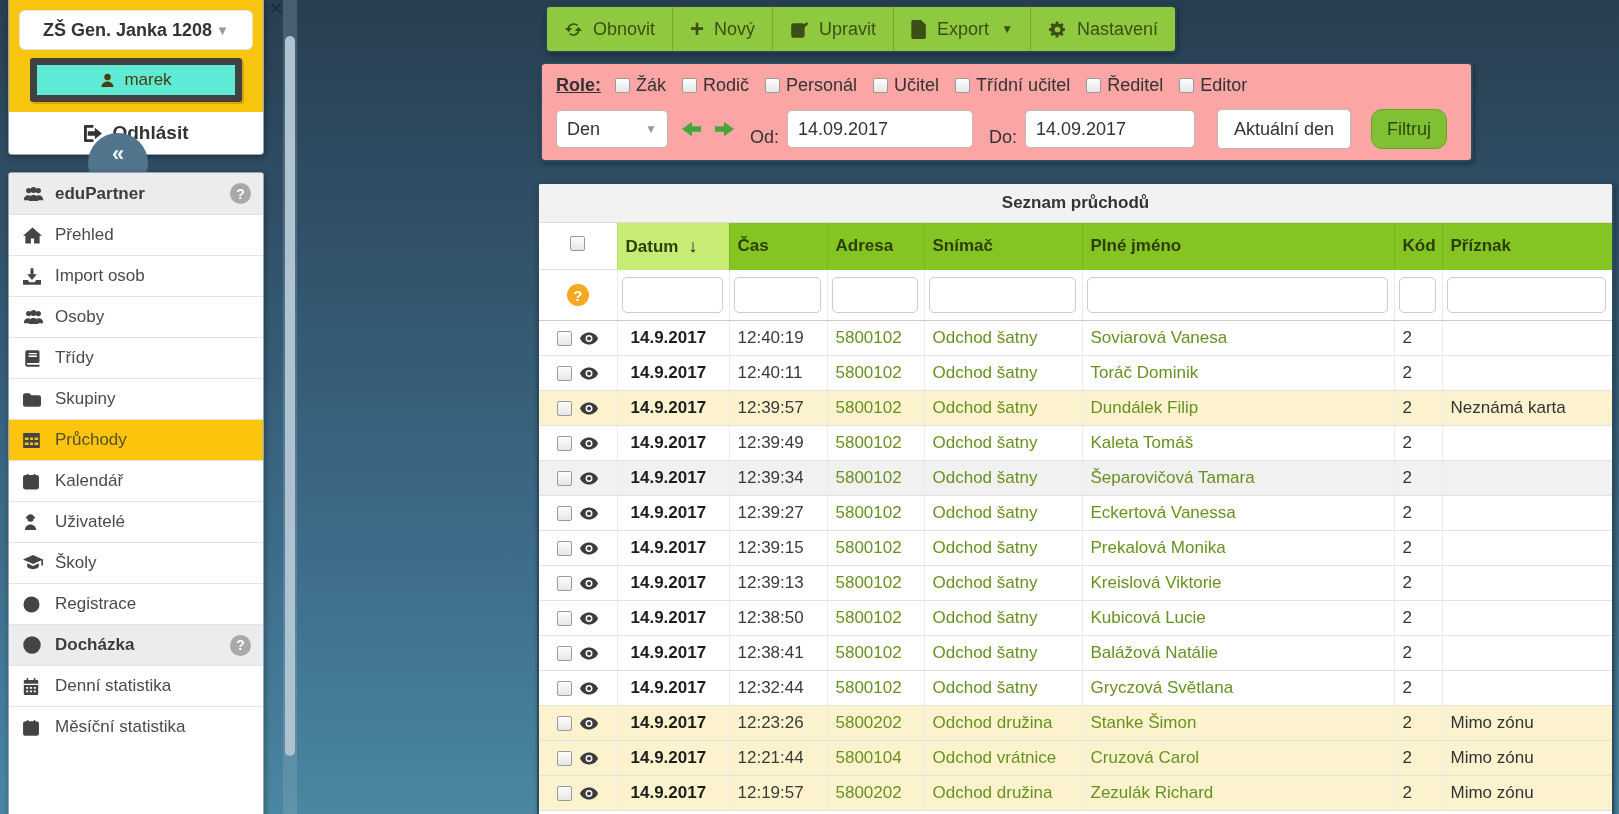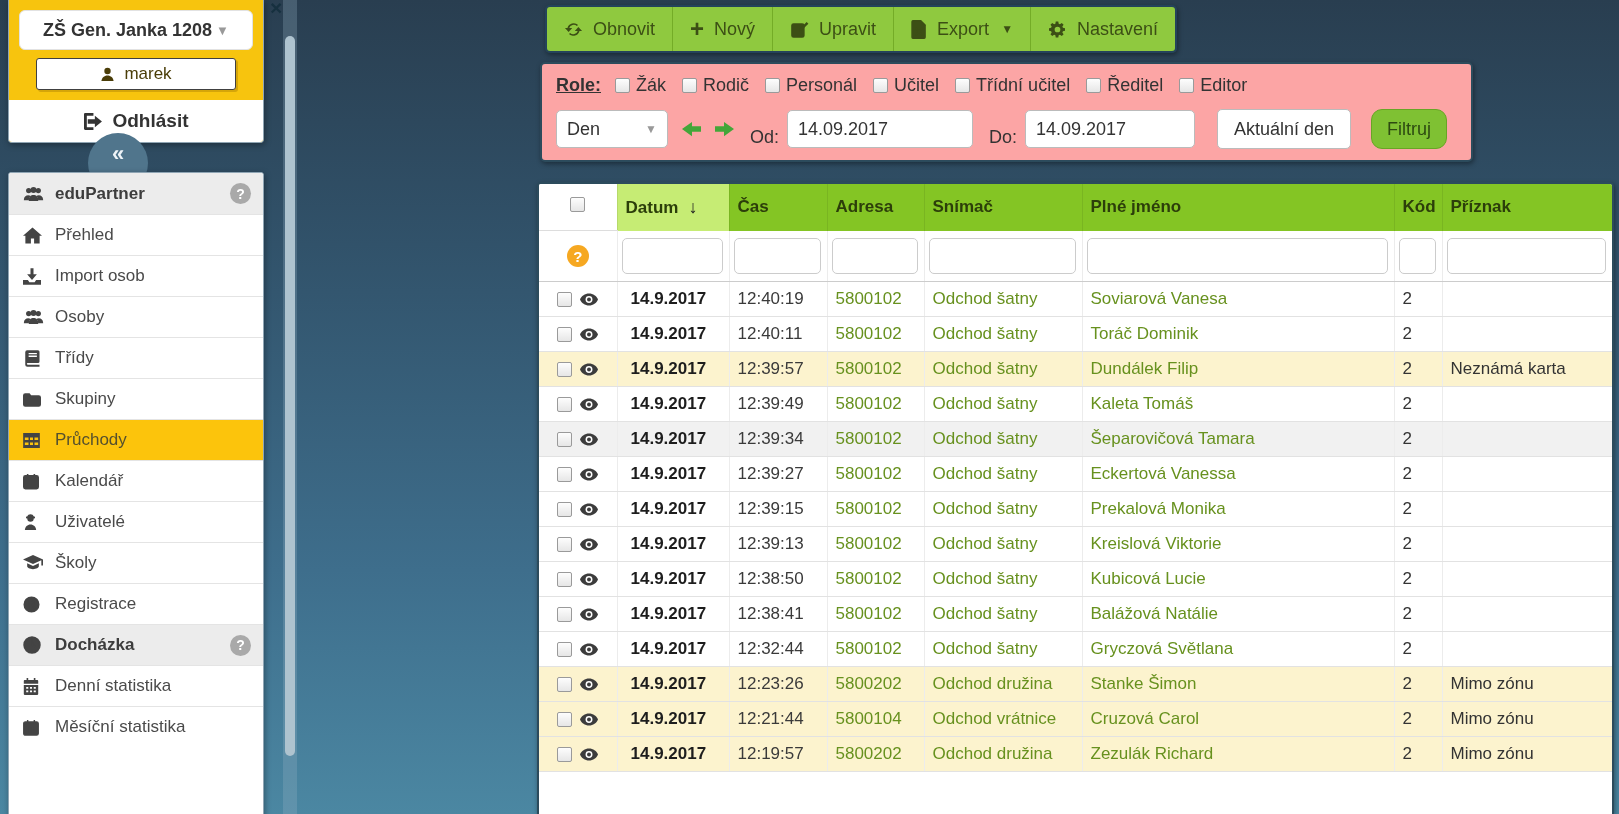--- a/index.html
+++ b/index.html
@@ -9,22 +9,22 @@
   svg{display:block}
 
   
   .user-panel{position:absolute;left:8px;top:0;width:254px;background:#f7c40e;
     border:1px solid #8fa5b4;border-top:none;border-radius:0 0 4px 4px;
     box-shadow:1px 2px 6px rgba(0,0,0,.35);}
   .school-select{margin:10px 10px 8px;background:#fff;border:1px solid #e2e2e2;border-radius:6px;
     height:38px;display:flex;align-items:center;justify-content:center;gap:4px;
     font-weight:bold;font-size:18px;color:#333;cursor:pointer;}
   .school-select .caret{color:#999;font-size:13px;}
-  .user-btn{margin:0 auto 10px;width:198px;height:30px;background:#ffffff;
-    border:1px solid #404040;border-radius:3px;box-shadow:2px 2px 0 rgba(150,110,0,.35);
+  .user-btn{margin:0 auto 10px;width:198px;height:30px;background:#5eead4;
+    border:7px solid #404040;border-radius:3px;box-shadow:2px 2px 0 rgba(150,110,0,.35);
     display:flex;align-items:center;justify-content:center;gap:9px;
     color:#4a3d08;font-size:17px;cursor:pointer;}
   .user-btn svg{fill:#4a3d08}
   .logout-bar{background:#fff;height:42px;border-radius:0 0 3px 3px;
     display:flex;align-items:center;justify-content:center;gap:10px;
     font-weight:bold;font-size:19px;color:#333;cursor:pointer;}
   .logout-bar svg{fill:#333}
 
   
   .collapse-circle{position:absolute;left:88px;top:133px;width:60px;height:60px;border-radius:50%;
@@ -388,20 +388,21 @@
     <div class="btn-white">
       <span>Aktuální den</span>
     </div>
     <div class="btn-green">
       <span>Filtruj</span>
     </div>
   </div>
 </div>
 
 <div class="table-panel">
+  <div class="table-title">Seznam průchodů</div>
   <table>
     <colgroup>
       <col style="width:78px">
         <col style="width:112px">
         <col style="width:98px">
       <col style="width:97px">
         <col style="width:158px">
         <col style="width:312px">
       <col style="width:48px">
         <col>

